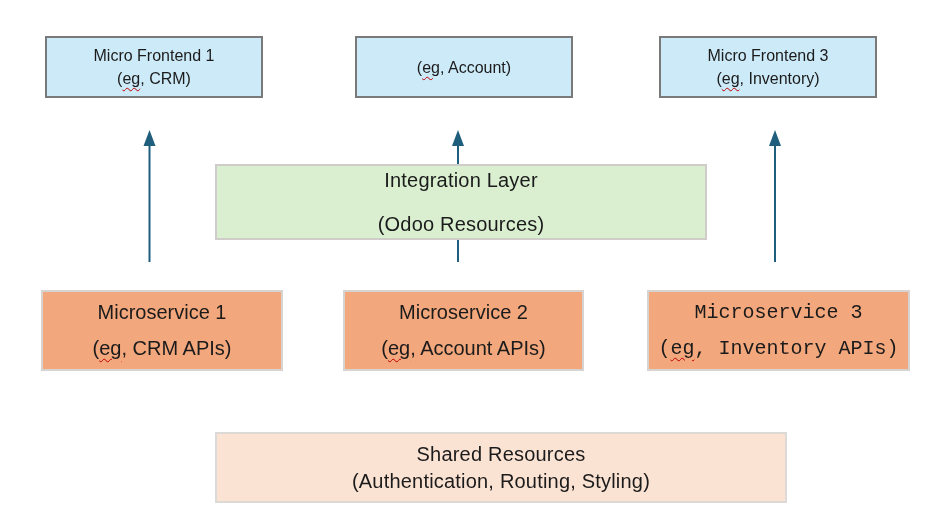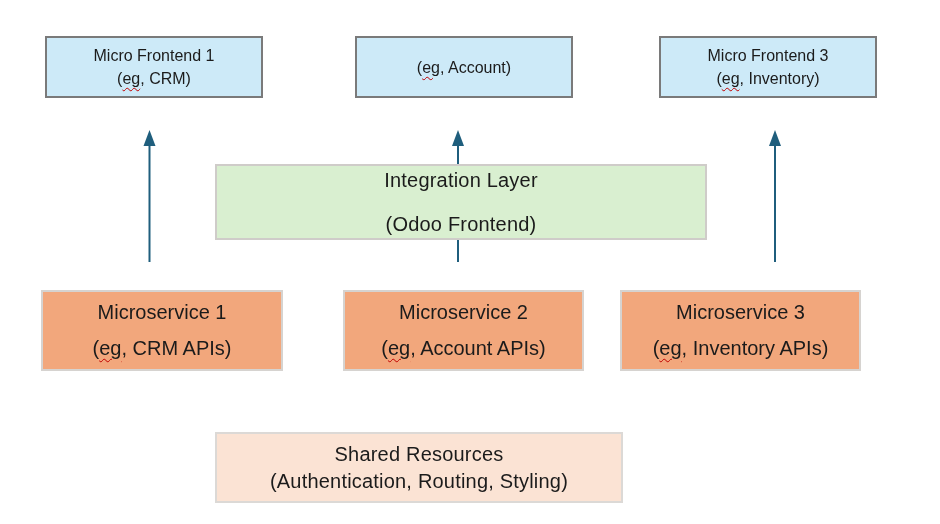--- a/index.html
+++ b/index.html
@@ -22,21 +22,21 @@
     left:215px; top:164px; width:492px; height:76px;
     background:var(--integration-fill); border:2px solid var(--integration-border);
     font-size:20px; line-height:28px; letter-spacing:0.2px;gap:16px;
   }
   .service {
     width:242px; height:81px;
     background:var(--service-fill); border:2px solid var(--service-border);
     font-size:20px; line-height:19px; gap:17px;
   }
   .shared {
-    left:215px; top:432px; width:408px; height:71px;
+    left:215px; top:432px; width:572px; height:71px;
     background:var(--shared-fill); border:2px solid var(--shared-border);
     font-size:20px; line-height:27px; letter-spacing:0.2px;
   }
   .wavy {
     text-decoration-line:underline;
     text-decoration-style:wavy;
     text-decoration-color:var(--squiggle,#c00000);
     text-decoration-thickness:1px;
     text-underline-offset:3px;
   }
@@ -73,34 +73,34 @@
     <div><span>(</span><span class="wavy">eg</span><span>, Account)</span></div>
   </div>
 
   <div class="box frontend" style="left:659px; top:36px;align-items:center;">
     <div>Micro Frontend 3</div>
     <div><span>(</span><span class="wavy">eg</span><span>, Inventory)</span></div>
   </div>
 
   <div class="box integration">
     <div>Integration Layer</div>
-    <div>(Odoo Frontend)</div>
+    <div>(Odoo Resources)</div>
   </div>
 
   <div class="box service" style="left:41px; top:290px;">
     <div>Microservice 1</div>
     <div><span>(</span><span class="wavy">eg</span><span>, CRM APIs)</span></div>
   </div>
 
   <div class="box service" style="left:343px; top:290px; width:241px;">
     <div>Microservice 2</div>
     <div><span>(</span><span class="wavy">eg</span><span>, Account APIs)</span></div>
   </div>
 
-  <div class="box service" style="left:620px; top:290px; width:241px;">
+  <div class="box service" style="left:647px; top:290px; width:263px;font-family:Liberation Mono, monospace;">
     <div>Microservice 3</div>
     <div><span>(</span><span class="wavy">eg</span><span>, Inventory APIs)</span></div>
   </div>
 
   <div class="box shared">
     <div>Shared Resources</div>
     <div>(Authentication, Routing, Styling)</div>
   </div>
 
 </div>

